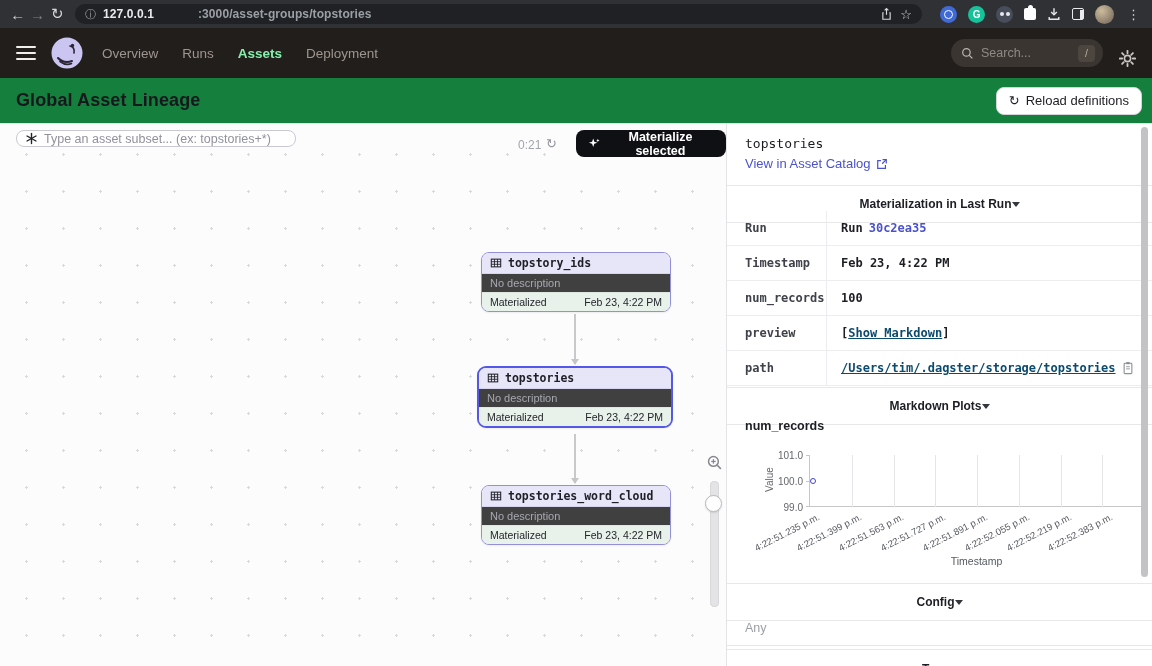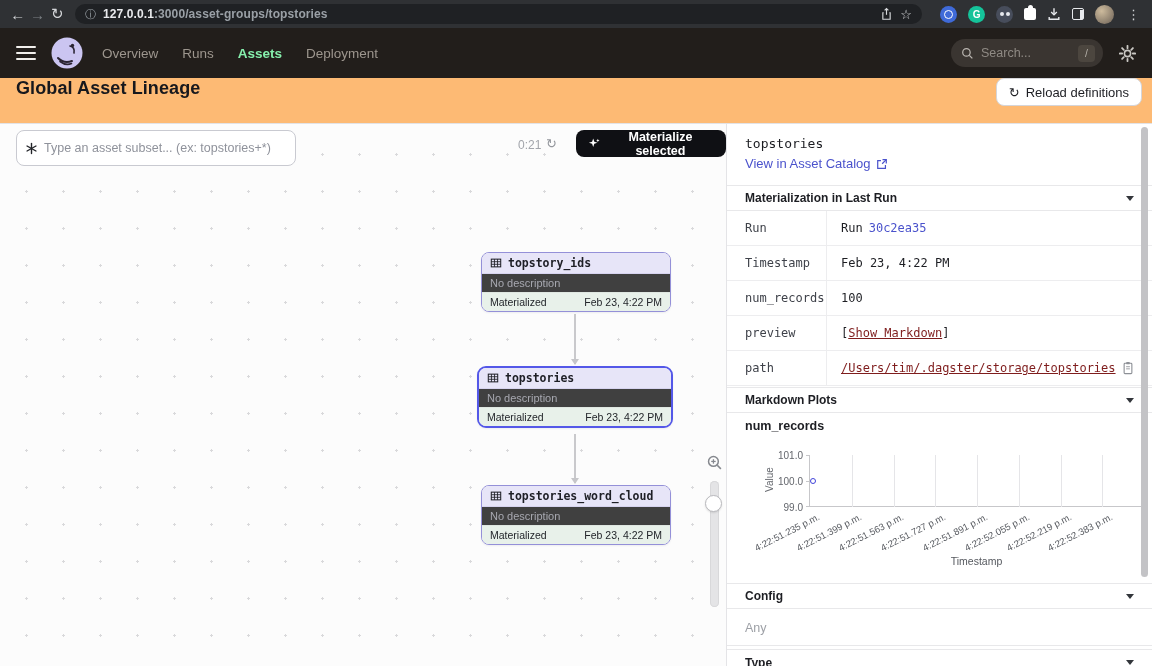--- a/index.html
+++ b/index.html
@@ -10,21 +10,21 @@
   .browser-bar { position:absolute; left:0; top:0; width:1152px; height:28px; background:#2f3134;
     display:flex; align-items:center; padding:0 10px; gap:4px; }
   .bnav { width:24px; height:22px; display:flex; align-items:center; justify-content:center;
     color:#d4d6d9; font-size:15px; border-radius:50%; }
   .bnav.dim { color:#7c8085; }
   .omnibox { height:20px; flex:0 0 847px; margin-left:6px; background:#1f2124; border-radius:10px;
     display:flex; align-items:center; padding:0 10px; gap:7px; }
   .omni-info { color:#9aa0a6; font-size:11px; line-height:1; }
   .omni-url { font-size:12px; letter-spacing:.1px; white-space:nowrap; flex:1; }
   .omni-url .host { color:#e9eaed; font-weight:700; }
-  .omni-url .rest { color:#9aa0a6; font-weight:700; }
+  .omni-url .rest { color:#9aa0a6; font-weight:700;margin-left:44px; }
   .omni-star { color:#d8dadd; font-size:13px; }
   .ext-row { display:flex; align-items:center; gap:11px; margin-left:14px; }
   .ext-circle { width:17px; height:17px; border-radius:50%; display:flex; align-items:center; justify-content:center; }
   .ext-1p { background:#3f6ad8; }
   .ext-1p i { display:block; width:9px; height:9px; border:1.6px solid #fff; border-radius:50%; }
   .ext-gr { background:#15c39a; color:#fff; font-size:10px; font-weight:700; }
   .ext-gl { background:#474d5b; gap:2px; }
   .ext-gl i { display:block; width:4px; height:4px; border-radius:50%; background:#e7e9ee; }
   .ext-puzzle { width:12px; height:12px; background:#fff; border-radius:2px; position:relative; }
   .ext-puzzle::before { content:""; position:absolute; left:3.5px; top:-3px; width:5px; height:5px; background:#fff; border-radius:50%; }
@@ -35,43 +35,43 @@
 
   
   .dg-nav { position:absolute; left:0; top:28px; width:1152px; height:50px; background:#221e1b;
     display:flex; align-items:center; padding:0 16px; }
   .hamburger { width:20px; display:flex; flex-direction:column; gap:3.5px; margin-right:14px; }
   .hamburger i { display:block; height:2.5px; background:#f1efec; border-radius:1px; }
   .dg-logo { width:34px; height:34px; margin-right:18px; }
   .dg-menu { display:flex; align-items:center; gap:24px; }
   .dg-menu .mi { font-size:13.5px; color:#9d968e; cursor:pointer; }
   .dg-menu .mi.active { color:#86efac; font-weight:700; }
-  .dg-right { margin-left:auto; display:flex; align-items:center; gap:16px; }
+  .dg-right { margin-left:auto; display:flex; align-items:flex-end; gap:16px; }
   .search-pill { width:152px; height:28px; background:#3a3531; border-radius:14px;
     display:flex; align-items:center; padding:0 8px 0 10px; gap:7px; }
   .search-pill input { flex:1; min-width:0; background:transparent; border:none; outline:none;
     color:#d8d5d1; font-size:12.5px; font-family:"Liberation Sans",sans-serif; }
   .search-pill input::placeholder { color:#8f8a84; }
   .slash-badge { width:17px; height:17px; background:#4c463f; color:#b5b0a9; border-radius:4px;
     font-size:10.5px; display:flex; align-items:center; justify-content:center; }
 
   
-  .page-header { position:absolute; left:0; top:78px; width:1152px; height:46px; background:#fdba74;
-    border-bottom:1px solid #e3e3e6; display:flex; padding:0 10px 0 16px;gap:12px; }
+  .page-header { position:absolute; left:0; top:78px; width:1152px; height:46px; background:#15803d;
+    border-bottom:1px solid #e3e3e6; display:flex; align-items:center; padding:0 10px 0 16px;gap:12px; }
   .page-title { font-size:18px; font-weight:700; color:#17181d; letter-spacing:.1px; }
   .reload-btn { margin-left:auto; height:28px; border:1px solid #d5d5d9; border-radius:8px; background:#fff;
     display:flex; align-items:center; gap:6px; padding:0 12px; font-size:13px; color:#1d1e23; cursor:pointer; }
   .reload-glyph { font-size:13px; color:#1d1e23; line-height:1; }
 
   
   .graph-panel { position:absolute; left:0; top:124px; width:726px; height:542px;
     background-color:#fcfcfc;
     background-image:radial-gradient(circle, #d9d9db 1.3px, transparent 1.3px);
     background-size:37px 37px; background-position:8px 12px; }
-  .filter-box { position:absolute; left:16px; top:6px; width:280px; height:36px; background:#fff;
+  .filter-box { position:absolute; left:16px; top:6px; width:280px; height:17px; background:#fff;
     border:1px solid #c9cad1; border-radius:8px; display:flex; align-items:center; padding:0 8px; gap:6px; }
   .filter-box input { flex:1; min-width:0; border:none; outline:none; background:transparent;
     font-size:12.5px; color:#3a3c42; font-family:"Liberation Sans",sans-serif; }
   .filter-box input::placeholder { color:#8f929b; }
   .graph-timer { position:absolute; left:518px; top:14px; font-size:12px; color:#a2a5ab; }
   .timer-refresh { position:absolute; left:546px; top:12px; font-size:13px; color:#94979d; }
   .mat-btn { position:absolute; left:576px; top:6px; height:27px; background:#0f1014; color:#fff;
     border:none; border-radius:8px; display:flex; align-items:center; gap:7px; padding:0 12px;
     font-size:12.5px; font-weight:700; cursor:pointer; font-family:"Liberation Sans",sans-serif; }
 
@@ -94,33 +94,33 @@
     border:1px solid #b9b9bd; border-radius:50%; box-shadow:0 1px 2px rgba(0,0,0,.12); }
   .zicon { position:absolute; left:2px; }
 
   
   .dp { position:absolute; left:726px; top:124px; width:426px; height:542px; background:#fff;
     border-left:1px solid #e4e4e7; }
   .dp-title { position:absolute; left:18px; top:12px; font-family:"DejaVu Sans Mono",monospace;
     font-size:13px; color:#1b1c21; }
   .dp-link { position:absolute; left:18px; top:32px; display:flex; align-items:center; gap:5px;
     font-size:13px; color:#4a52cc; cursor:pointer; }
-  .sec-head { position:absolute; left:0; width:425px; height:26px; border-top:1px solid #e8e8ea;
+  .sec-head { position:absolute; left:0; width:425px; height:38px; border-top:1px solid #e8e8ea;
     border-bottom:1px solid #e8e8ea; background:#fff; display:flex; align-items:center;
-    justify-content:space-between; padding:0 18px; font-size:12px; font-weight:700; color:#1d1e23; }
+    justify-content:center; padding:0 18px; font-size:12px; font-weight:700; color:#1d1e23; }
   .chev { width:0; height:0; border-left:4.5px solid transparent; border-right:4.5px solid transparent;
     border-top:5.5px solid #33363b; }
   .meta-table { position:absolute; left:0; top:87px; width:425px; }
   .mrow { display:flex; align-items:stretch; height:35px; border-bottom:1px solid #ededef;
-    font-family:"DejaVu Sans Mono",monospace; font-size:12px; }
+    font-family:"DejaVu Sans Mono",monospace; font-size:12px;font-weight:bold; }
   .mrow .lbl { width:100px; flex:0 0 100px; border-right:1px solid #ededef; display:flex;
     align-items:center; padding-left:18px; color:#3f424a; }
   .mrow .val { display:flex; align-items:center; padding-left:14px; color:#1d1e23; gap:6px; white-space:nowrap; }
   .run-link { color:#4a52cc; cursor:pointer; }
-  .u-link { color:#7f1d1d; text-decoration:underline; cursor:pointer; }
+  .u-link { color:#0c4a6e; text-decoration:underline; cursor:pointer; }
   .plot-title { position:absolute; left:18px; top:295px; font-size:12.5px; font-weight:700; color:#1d1e23; }
   .chart { position:absolute; left:0; top:318px; width:426px; height:130px; }
   .plot { position:absolute; left:82px; top:13px; width:335px; height:52px;
     border-left:1px solid #c7c7ca; border-bottom:1px solid #c7c7ca; }
   .vg { position:absolute; top:0; width:1px; height:52px; background:#e5e5e8; }
   .ytickmark { position:absolute; left:-4px; width:4px; height:1px; background:#c7c7ca; }
   .ylab { position:absolute; width:44px; text-align:right; font-size:10px; color:#63666c; }
   .value-axis { position:absolute; left:30px; top:32px; font-size:10px; color:#63666c;
     transform:rotate(-90deg); transform-origin:center; }
   .dot-point { position:absolute; left:3px; top:26px; width:6px; height:6px; border:1.6px solid #4144da;

